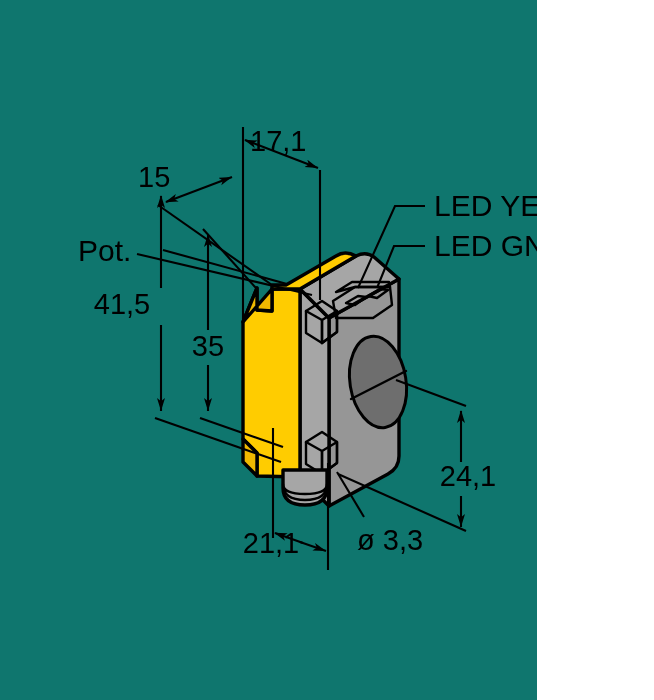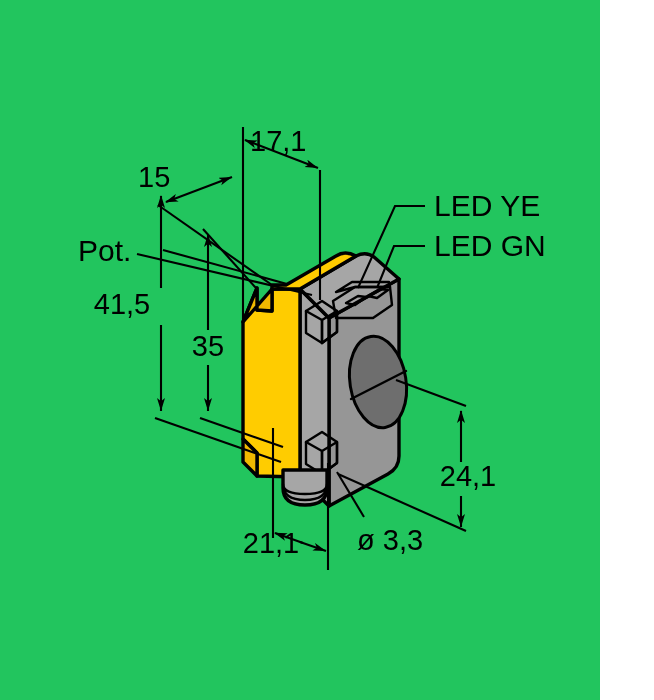--- a/index.html
+++ b/index.html
@@ -5,23 +5,23 @@
   html, body {
     margin: 0;
     padding: 0;
     background: #ffffff;
   }
   body {
     font-family: "Liberation Sans", sans-serif;
   }
   #drawing-root {
     position: relative;
-    width: 600px;
+    width: 537px;
     height: 700px;
-    background: #22c55e;
+    background: #0f766e;
     overflow: hidden;
   }
   #drawing-root svg {
     display: block;
   }
   .dim-text {
     font-family: "Liberation Sans", sans-serif;
     font-size: 29px;
     fill: #000000;
     dominant-baseline: middle;

